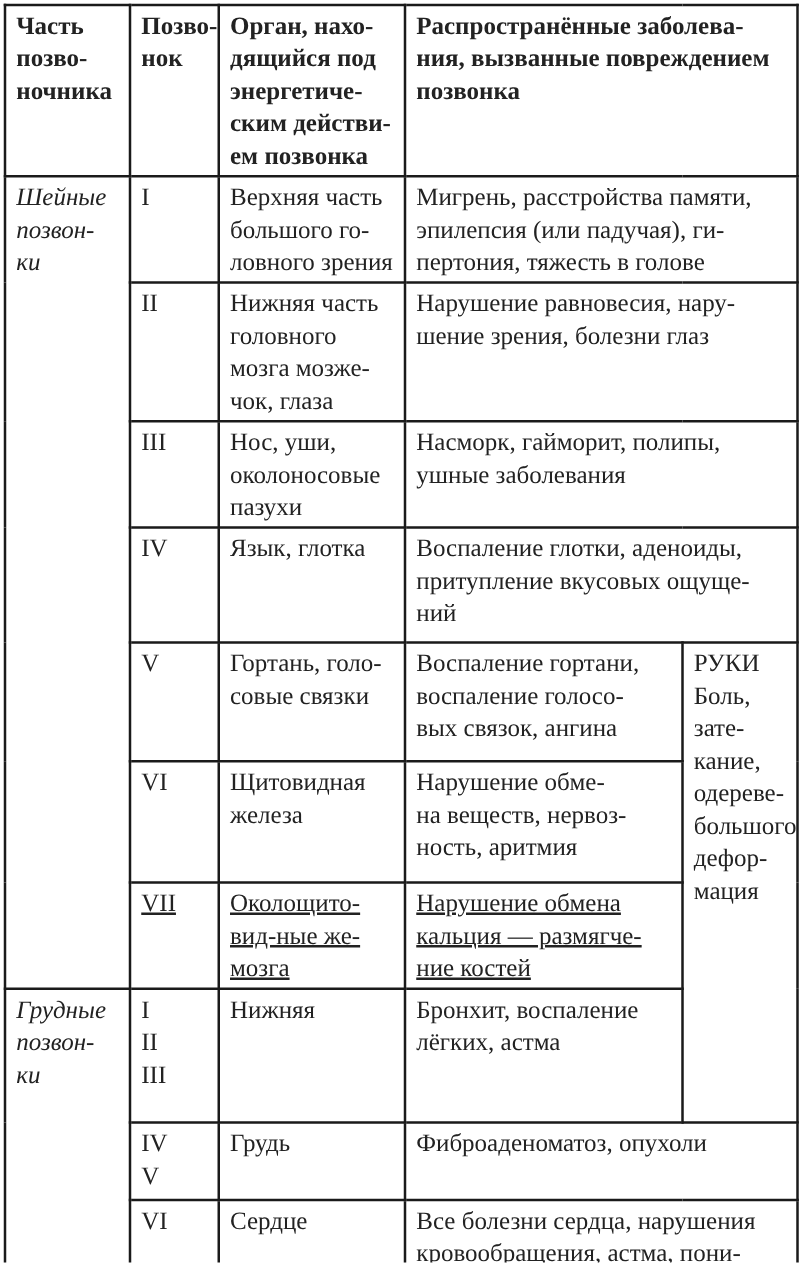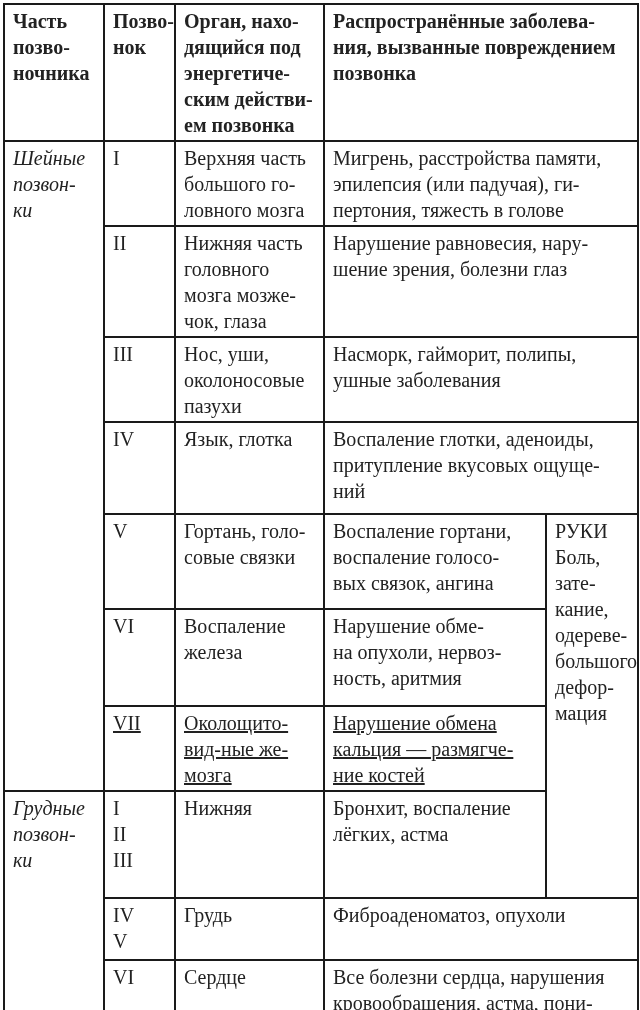--- a/index.html
+++ b/index.html
@@ -78,21 +78,21 @@
 позвонка</th>
   </tr>
 
   <tr style="height:79px;">
     <td rowspan="7" class="va-mid">Шейные
 позвон-
 ки</td>
     <td>I</td>
     <td>Верхняя часть
 большого го-
-ловного мозга</td>
+ловного зрения</td>
     <td colspan="2">Мигрень, расстройства памяти,
 эпилепсия (или падучая), ги-
 пертония, тяжесть в голове</td>
   </tr>
 
   <tr style="height:108px;">
     <td>II</td>
     <td>Нижняя часть
 головного
 мозга мозже-
@@ -130,24 +130,24 @@
 зате-
 кание,
 одереве-
 большого,
 дефор-
 мация</td>
   </tr>
 
   <tr style="height:97px;">
     <td>VI</td>
-    <td>Воспаление
+    <td>Щитовидная
 железа</td>
     <td>Нарушение обме-
-на опухоли, нервоз-
+на веществ, нервоз-
 ность, аритмия</td>
   </tr>
 
   <tr style="height:82px;text-decoration:underline;">
     <td>VII</td>
     <td>Околощито-
 вид-ные же-
 мозга</td>
     <td>Нарушение обмена
 кальция — размягче-

